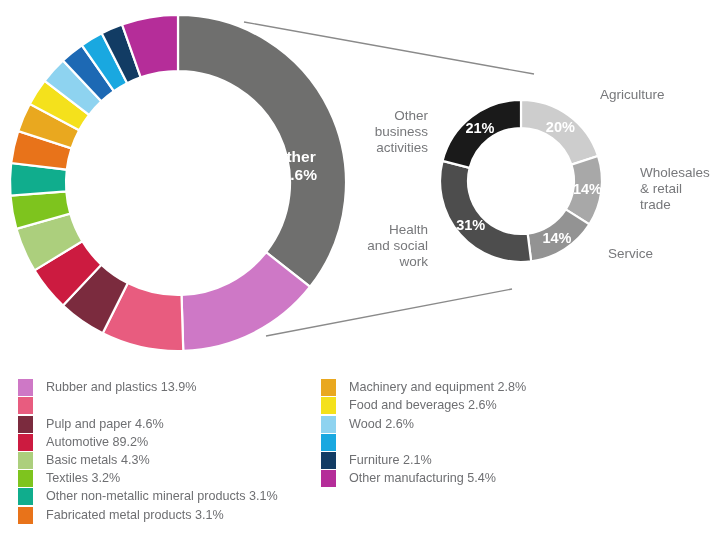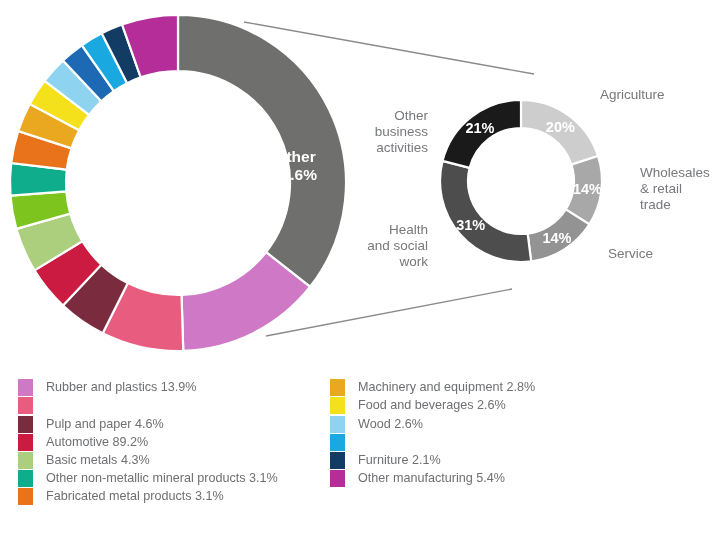--- a/index.html
+++ b/index.html
@@ -42,21 +42,21 @@
     left: 0;
     top: 378px;
     width: 716px;
     height: 160px;
   }
   .legend-col {
     position: absolute;
     top: 0;
   }
   .legend-col.left  { left: 18px;  width: 320px; }
-  .legend-col.right { left: 330px; width: 386px; }
+  .legend-col.right { left: 321px; width: 386px; }
   .legend-item {
     display: flex;
     align-items: flex-end;
     height: 18.2px;
   }
   .swatch {
     width: 15px;
     height: 17px;
     flex: 0 0 15px;
     margin-right: 13px;
@@ -169,20 +169,24 @@
         </div>
         <div class="legend-item">
           <span class="swatch" style="background: rgb(204, 27, 64);"></span>
           <span class="legend-text">Automotive 89.2%</span>
         </div>
         <div class="legend-item">
           <span class="swatch" style="background: rgb(172, 207, 125);"></span>
           <span class="legend-text">Basic metals 4.3%</span>
         </div>
         <div class="legend-item">
+          <span class="swatch" style="background: rgb(126, 196, 30);"></span>
+          <span class="legend-text">Textiles 3.2%</span>
+        </div>
+        <div class="legend-item">
           <span class="swatch" style="background: rgb(16, 173, 141);"></span>
           <span class="legend-text">Other non-metallic mineral products 3.1%</span>
         </div>
         <div class="legend-item">
           <span class="swatch" style="background: rgb(232, 115, 26);"></span>
           <span class="legend-text">Fabricated metal products 3.1%</span>
         </div>
       </div>
     <div class="legend-col right" id="legend-right">
         <div class="legend-item">

